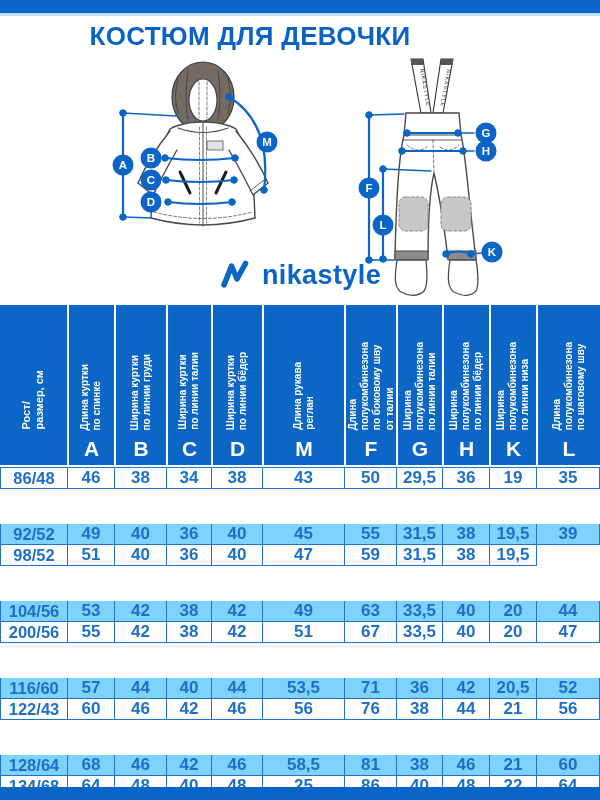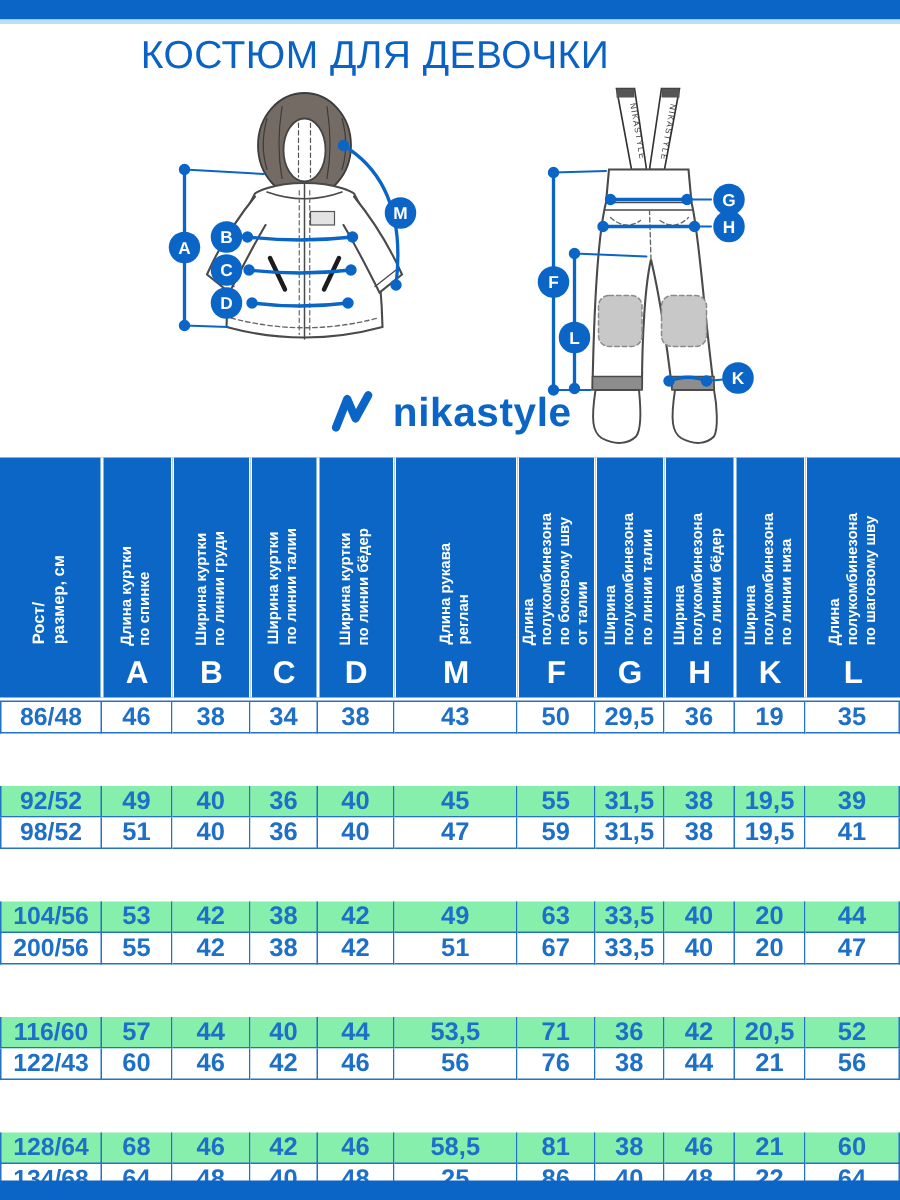--- a/index.html
+++ b/index.html
@@ -8,21 +8,21 @@
     position: relative;
     font-family: "Liberation Sans","DejaVu Sans",sans-serif;
     background: #fff;
     overflow: hidden;
   }
   .topbar { position:absolute; top:0; left:0; width:600px; height:13px; background:#0a65c6; }
   .topbar-accent { position:absolute; top:13px; left:0; width:600px; height:3px; background:#bbdff4; }
   .bottombar { position:absolute; top:787px; left:0; width:600px; height:13px; background:#0a65c6; }
   .title {
     position:absolute; top:21px; left:0; width:500px;
-    text-align:center; font-size:26px; font-weight:400;
+    text-align:center; font-size:26px; font-weight:700;
     color:#0a63c4; letter-spacing:.3px;
   }
   .diagram-area { position:absolute; top:55px; left:0; width:600px; height:250px; }
   .logo {
     position:absolute; top:258px; left:0; width:600px; height:34px;
     display:flex; align-items:center; justify-content:center; gap:9px;
   }
   .logo-text { font-size:27px; font-weight:700; color:#0a65c6; letter-spacing:.4px; }
 
   .sizetable {
@@ -46,21 +46,21 @@
   .hletter { height:30px; color:#fff; font-weight:700; font-size:21px; line-height:27px; }
 
   .tbody { display:flex; flex-direction:column; height:320px; margin-top:2px; border-top:1.5px solid #2372c5;text-align:right; }
   .trow { flex:1; display:grid; grid-template-columns:var(--c); }
   .trow > div {
     border-right:1.5px solid #2372c5; border-bottom:1.5px solid #2372c5;
     display:flex; align-items:center; justify-content:center;
     font-weight:700; font-size:17px; color:#1d6fc7; background:#fff;
   }
   .trow > div:first-child { border-left:1.5px solid #2372c5; font-size:16.5px; }
-  .trow.alt > div { background:#86efac;margin-top:35px; }
+  .trow.alt > div { background:#7dd3fc;margin-top:35px; }
 </style>
 </head>
 <body>
 
 <div class="topbar"></div>
 <div class="topbar-accent"></div>
 
 <h1 class="title">КОСТЮМ ДЛЯ ДЕВОЧКИ</h1>
 
 <div class="diagram-area">
@@ -278,21 +278,20 @@
         <div>98/52</div>
         <div>51</div>
         <div>40</div>
         <div>36</div>
         <div>40</div>
         <div>47</div>
         <div>59</div>
         <div>31,5</div>
         <div>38</div>
         <div>19,5</div>
-        <div>41</div>
       </div>
       <div class="trow alt">
         <div>104/56</div>
         <div>53</div>
         <div>42</div>
         <div>38</div>
         <div>42</div>
         <div>49</div>
         <div>63</div>
         <div>33,5</div>

